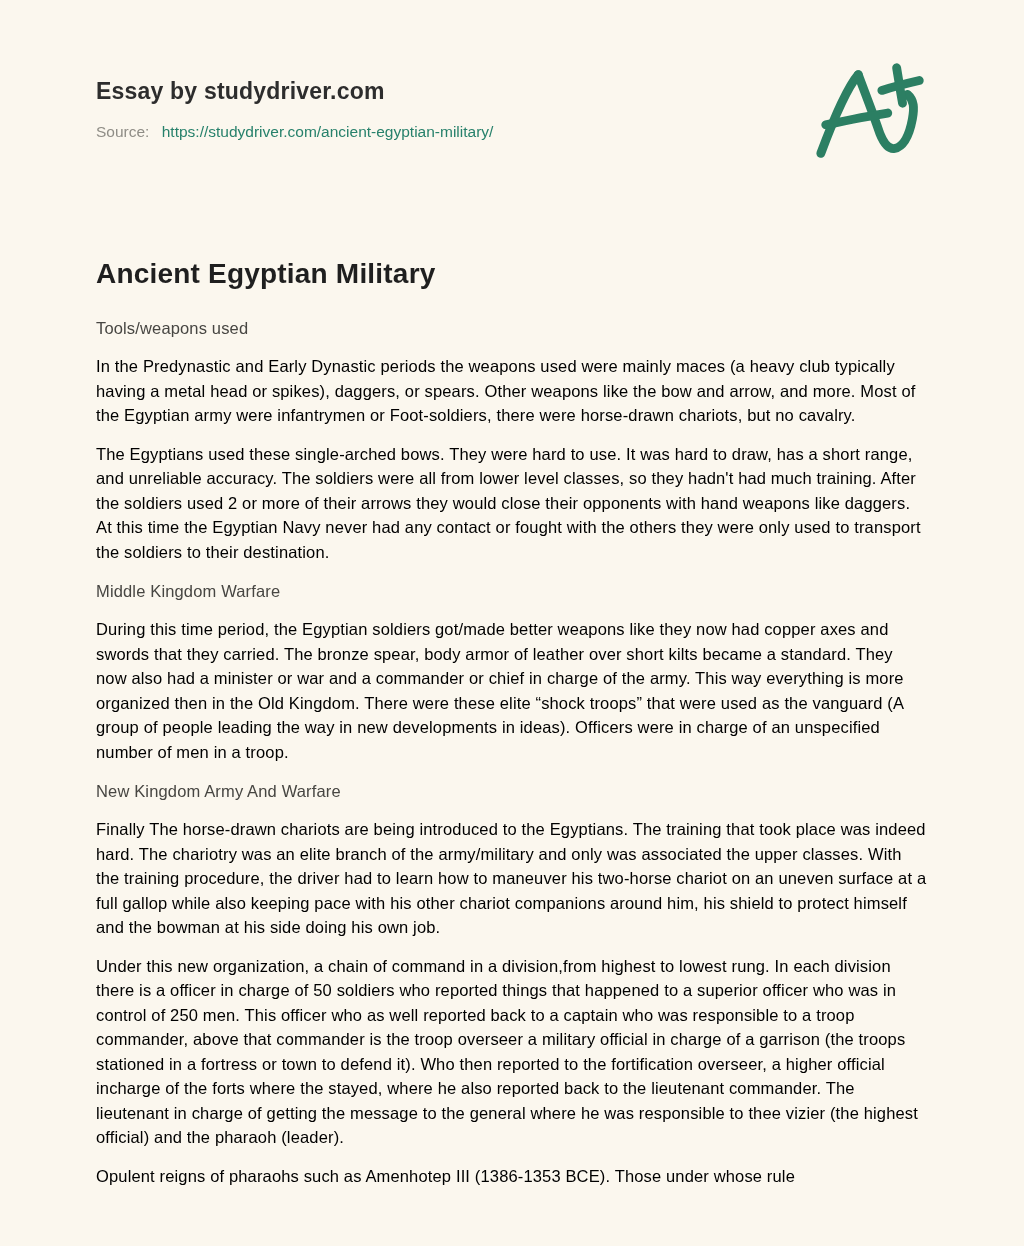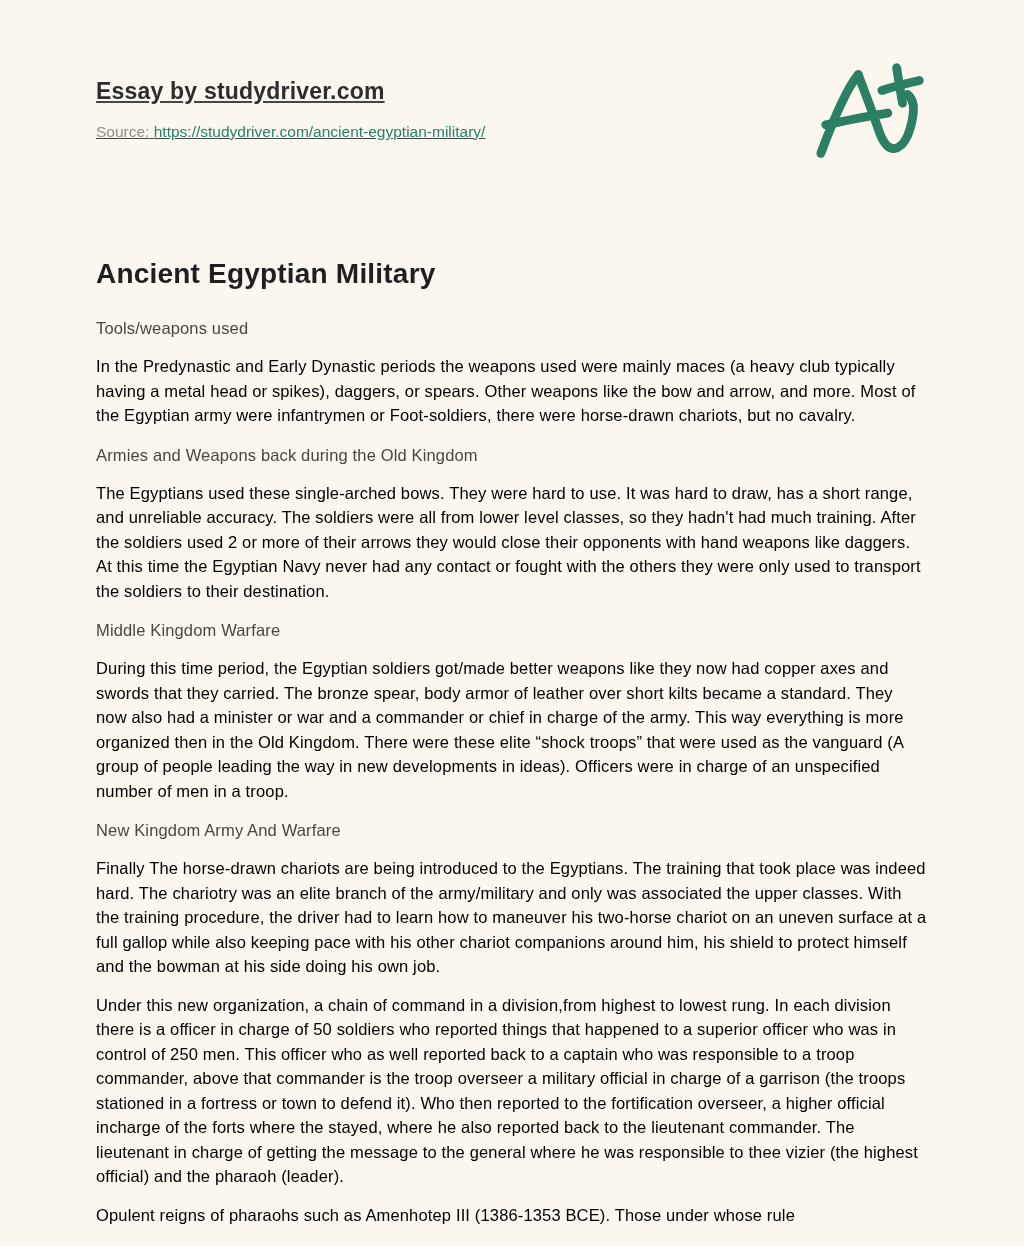--- a/index.html
+++ b/index.html
@@ -15,39 +15,39 @@
     overflow: hidden;
   }
   .page {
     position: relative;
     width: 832px;
     padding: 76px 96px 0 96px;
   }
   
   .doc-header {
     position: relative;
-    text-decoration: underline;
   }
   .site-title {
     margin: 0;
     font-size: 23px;
     line-height: 30px;
     font-weight: 700;
     color: #2d2d2d;
     letter-spacing: 0.2px;
   }
   .source-line {
     margin-top: 15px;
     font-size: 15.5px;
     line-height: 21px;
     color: #8f8d86;
   }
   .source-link {
     color: #27816b;
     text-decoration: none;
+    margin-left: 8px;
   }
   .logo {
     position: absolute;
     top: -24px;
     right: -14px;
     width: 138px;
     height: 128px;
   }
   
   .article-title {
@@ -103,21 +103,20 @@
         <path d="M79,39 C92,35 104,32 117,29"></path>
       </g>
     </svg>
   </div>
 
   <h2 class="article-title">Ancient Egyptian Military</h2>
 
   <h3 class="section-heading">Tools/weapons used</h3>
   <p class="body-par">In the Predynastic and Early Dynastic periods the weapons used were mainly maces (a heavy club typically having a metal head or spikes), daggers, or spears. Other weapons like the bow and arrow, and more. Most of the Egyptian army were infantrymen or Foot-soldiers, there were horse-drawn chariots, but no cavalry.</p>
 
-  <h3 class="section-heading">Armies and Weapons back during the Old Kingdom</h3>
   <p class="body-par">The Egyptians used these single-arched bows. They were hard to use. It was hard to draw, has a short range, and unreliable accuracy. The soldiers were all from lower level classes, so they hadn't had much training. After the soldiers used 2 or more of their arrows they would close their opponents with hand weapons like daggers. At this time the Egyptian Navy never had any contact or fought with the others they were only used to transport the soldiers to their destination.</p>
 
   <h3 class="section-heading">Middle Kingdom Warfare</h3>
   <p class="body-par">During this time period, the Egyptian soldiers got/made better weapons like they now had copper axes and swords that they carried. The bronze spear, body armor of leather over short kilts became a standard. They now also had a minister or war and a commander or chief in charge of the army. This way everything is more organized then in the Old Kingdom. There were these elite “shock troops” that were used as the vanguard (A group of people leading the way in new developments in ideas). Officers were in charge of an unspecified number of men in a troop.</p>
 
   <h3 class="section-heading">New Kingdom Army And Warfare</h3>
   <p class="body-par">Finally The horse-drawn chariots are being introduced to the Egyptians. The training that took place was indeed hard. The chariotry was an elite branch of the army/military and only was associated the upper classes. With the training procedure, the driver had to learn how to maneuver his two-horse chariot on an uneven surface at a full gallop while also keeping pace with his other chariot companions around him, his shield to protect himself and the bowman at his side doing his own job.</p>
   <p class="body-par">Under this new organization, a chain of command in a division,from highest to lowest rung. In each division there is a officer in charge of 50 soldiers who reported things that happened to a superior officer who was in control of 250 men. This officer who as well reported back to a captain who was responsible to a troop commander, above that commander is the troop overseer a military official in charge of a garrison (the troops stationed in a fortress or town to defend it). Who then reported to the fortification overseer, a higher official incharge of the forts where the stayed, where he also reported back to the lieutenant commander. The lieutenant in charge of getting the message to the general where he was responsible to thee vizier (the highest official) and the pharaoh (leader).</p>
   <p class="body-par">Opulent reigns of pharaohs such as Amenhotep III (1386-1353 BCE). Those under whose rule</p>
 

